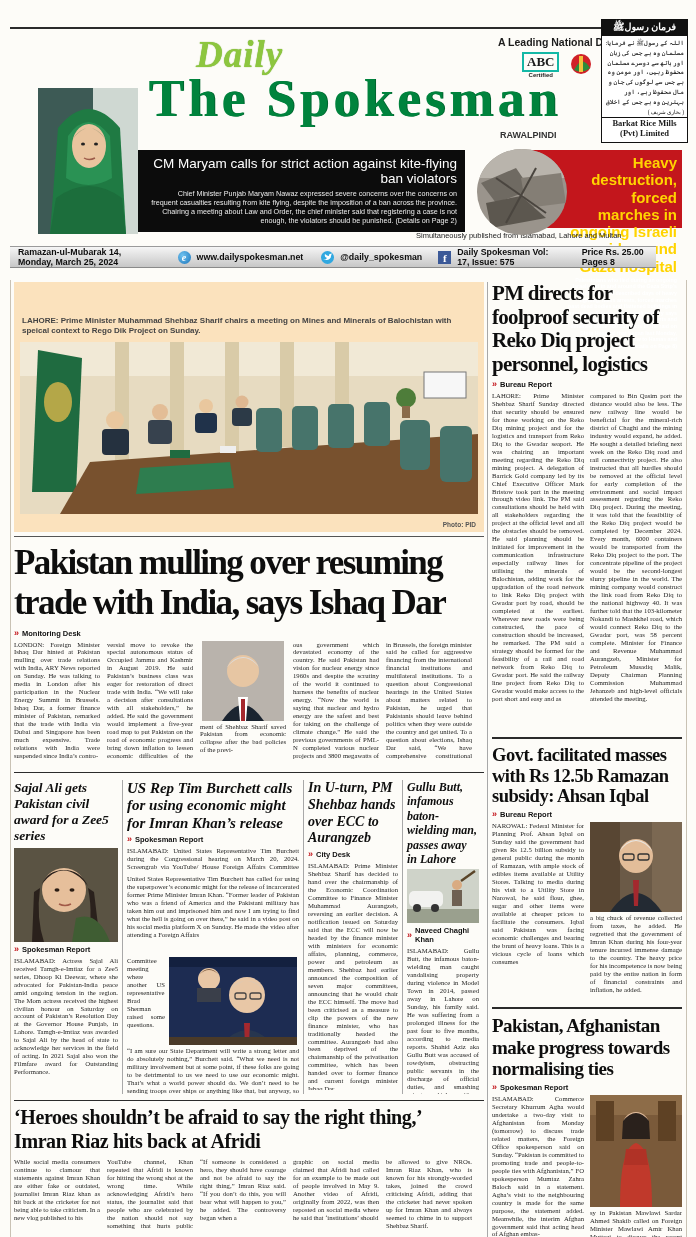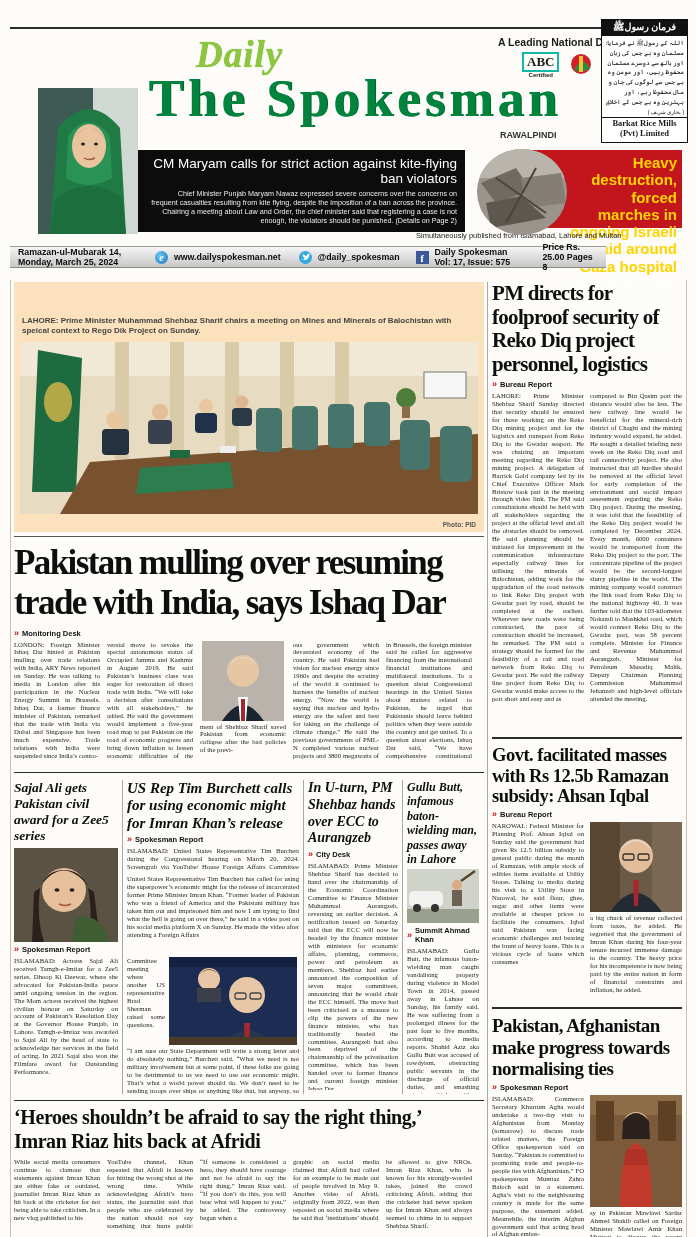--- a/index.html
+++ b/index.html
@@ -94,21 +94,21 @@
       <line x1="20" y1="30" x2="70" y2="65" stroke="#4a453f" stroke-width="2"></line>
       <line x1="60" y1="20" x2="30" y2="75" stroke="#4a453f" stroke-width="2"></line>
     </g>
   </svg>
   <div class="abs redbox" style="left:520px;top:150px;width:162px;height:78px;padding:4px 5px 3px 48px">
     <div class="rh">Heavy destruction, forced marches in ongoing Israeli raid around Gaza hospital</div>
     <div class="rb">Palestinians who fled during an ongoing Israeli raid in and around the Gaza Strip’s main hospital described days of heavy fighting, mass arrests, forced marches past dead bodies and flattened buildings in interviews Sunday. The Israeli military says it has killed over 170 militants and detained some 480 suspects in the raid on Shifa Hospital that began last Monday, portraying it as a heavy blow to Hamas and other... (Details on Page 8)</div>
   </div>
   <div class="abs sans" style="left:416px;top:231px;width:282px;font-size:7.5px;color:#222">Simultaneously published from Islamabad, Lahore and Multan</div>
 
-  <div class="abs datebar" style="left:10px;top:246px;width:596px;height:22px">
+  <div class="abs datebar" style="left:10px;top:246px;width:646px;height:22px">
     <span>Ramazan-ul-Mubarak 14, Monday, March 25, 2024</span>
     <span class="icon-round" style="background:radial-gradient(circle at 35% 35%,#6fc2f0,#1b75bb);margin-left:14px;font-size:10px;font-family:'Liberation Serif',serif;font-style:italic">e</span>
     <span>www.dailyspokesman.net</span>
     <span class="icon-round" style="background:#31a8e0;margin-left:12px">
       <svg width="9" height="8">
           <path d="M0 7 Q3 7 4 5 Q1 4 2 1 Q4 3 6 3 Q6 0 8 1 L9 0 L8 3 Q8 6 4 7Z" fill="#fff"></path>
         </svg>
     </span>
     <span>@daily_spokesman</span>
     <span class="icon-sq" style="background:#3b5998;margin-left:10px;font-size:11px;font-family:'Liberation Serif',serif">f</span>
@@ -328,21 +328,21 @@
           <rect y="40" width="72" height="14" fill="#9aa08e"></rect>
         <rect x="2" y="22" width="34" height="16" rx="5" fill="#f2f2f0"></rect>
           <circle cx="10" cy="39" r="4" fill="#333"></circle>
           <circle cx="28" cy="39" r="4" fill="#333"></circle>
         <circle cx="50" cy="16" r="5" fill="#d9ab82"></circle>
           <rect x="45" y="21" width="10" height="16" fill="#6e6052"></rect>
         <line x1="54" y1="12" x2="68" y2="2" stroke="#5a4428" stroke-width="2.4"></line>
       </svg>
       <div class="byline">
           <span class="chev">»</span>
-          <span>Summit Ahmad Khan</span>
+          <span>Naveed Chaghi Khan</span>
         </div>
       <div class="body-text" style="height:196px">ISLAMABAD: Gullu Butt, the infamous baton-wielding man caught vandalising property during violence in Model Town in 2014, passed away in Lahore on Sunday, his family said. He was suffering from a prolonged illness for the past four to five months, according to media reports. Shahid Aziz aka Gullu Butt was accused of rowdyism, obstructing public servants in the discharge of official duties, and smashing private vehicles with a club outside Minhajul Quran Secretariat in Model Town on June 17, 2014, when a heavy police contingent was engaged with protesting workers of Dr Tahirul Qadri. Police personnel had not stopped Butt from his illegal activities but rather acted as a silent spectator and facilitated him.</div>
     </div>
   </div>
 
   <div class="abs hrule" style="left:14px;top:1100px;width:470px"></div>
 
   <div class="abs" style="left:14px;top:1106px;width:470px;height:128px;overflow:hidden">
     <div class="hl" style="font-size:20px;line-height:1.18;letter-spacing:-0.4px">‘Heroes shouldn’t be afraid to say the right thing,’</div>
     <div class="hl" style="font-size:20px;line-height:1.18;letter-spacing:-0.4px">Imran Riaz hits back at Afridi</div>

